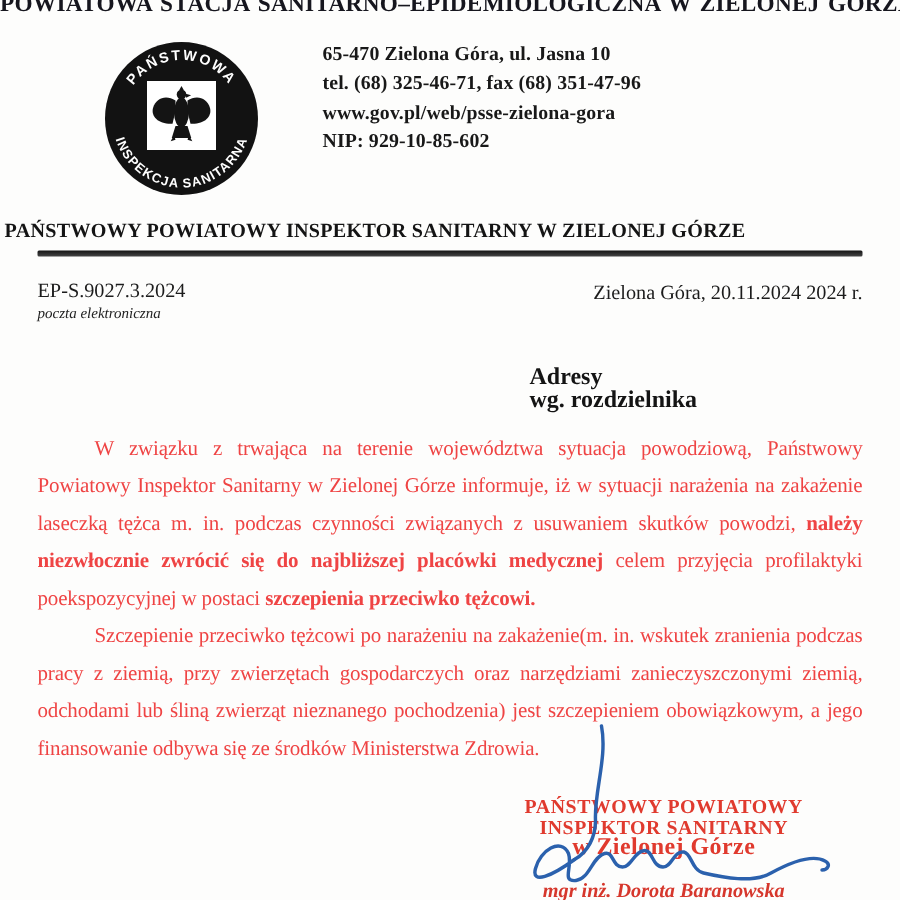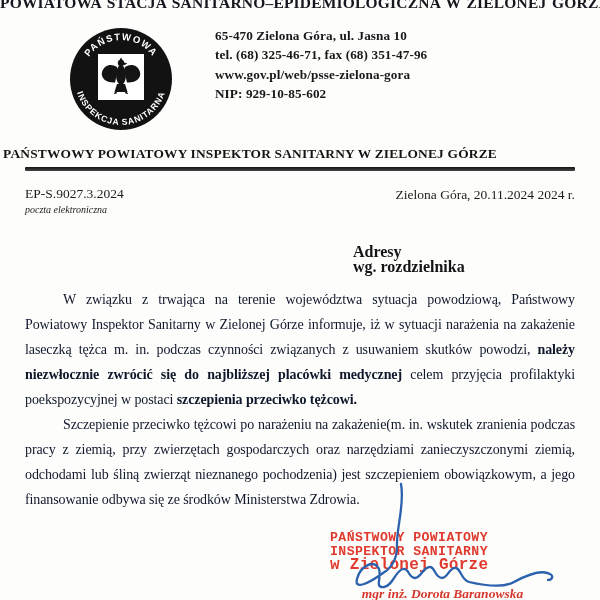--- a/index.html
+++ b/index.html
@@ -28,26 +28,26 @@
   .refblock{position:absolute;left:25px;top:186px;font-size:13.5px;line-height:16px;}
   .ref-no{color:#1c1c1c;}
   .ref-method{font-style:italic;font-size:10px;color:#222;}
   .place-date{position:absolute;top:187px;right:25px;font-size:13.5px;color:#1c1c1c;}
   .addressee{
     position:absolute;left:353px;top:233px;font-weight:bold;font-size:16px;
     line-height:15px;color:#141414;margin-top:11px;
   }
   .body-text{
     position:absolute;left:25px;top:287px;width:550px;
-    font-size:14px;line-height:25px;text-align:justify;letter-spacing:-.1px;color:#0f172a;
+    font-size:14px;line-height:25px;text-align:justify;letter-spacing:-.1px;color:#ef4444;
   }
   .body-text p{margin:0;text-indent:38px;}
   .stamp{
-    position:absolute;left:330px;top:531px;width:225px;text-align:left;
-    font-family:Liberation Mono, monospace;color:#e03a2e;z-index:1;
+    position:absolute;left:330px;top:531px;width:225px;text-align:center;
+    font-family:Liberation Serif, serif;color:#e03a2e;z-index:1;
   }
   .stamp-l1,.stamp-l2{font-weight:bold;font-size:13.2px;line-height:13.8px;letter-spacing:.4px;}
   .stamp-l3{font-weight:bold;font-size:16px;line-height:12px;letter-spacing:.3px;}
   .signer-name{
     position:absolute;left:320px;top:586px;width:245px;text-align:center;
     font-style:italic;font-weight:bold;font-size:13.5px;color:#d6372c;z-index:1;
     font-family:"Liberation Serif",serif;
   }
   .signature-ink{position:absolute;left:330px;top:466px;z-index:2;}
 </style>

